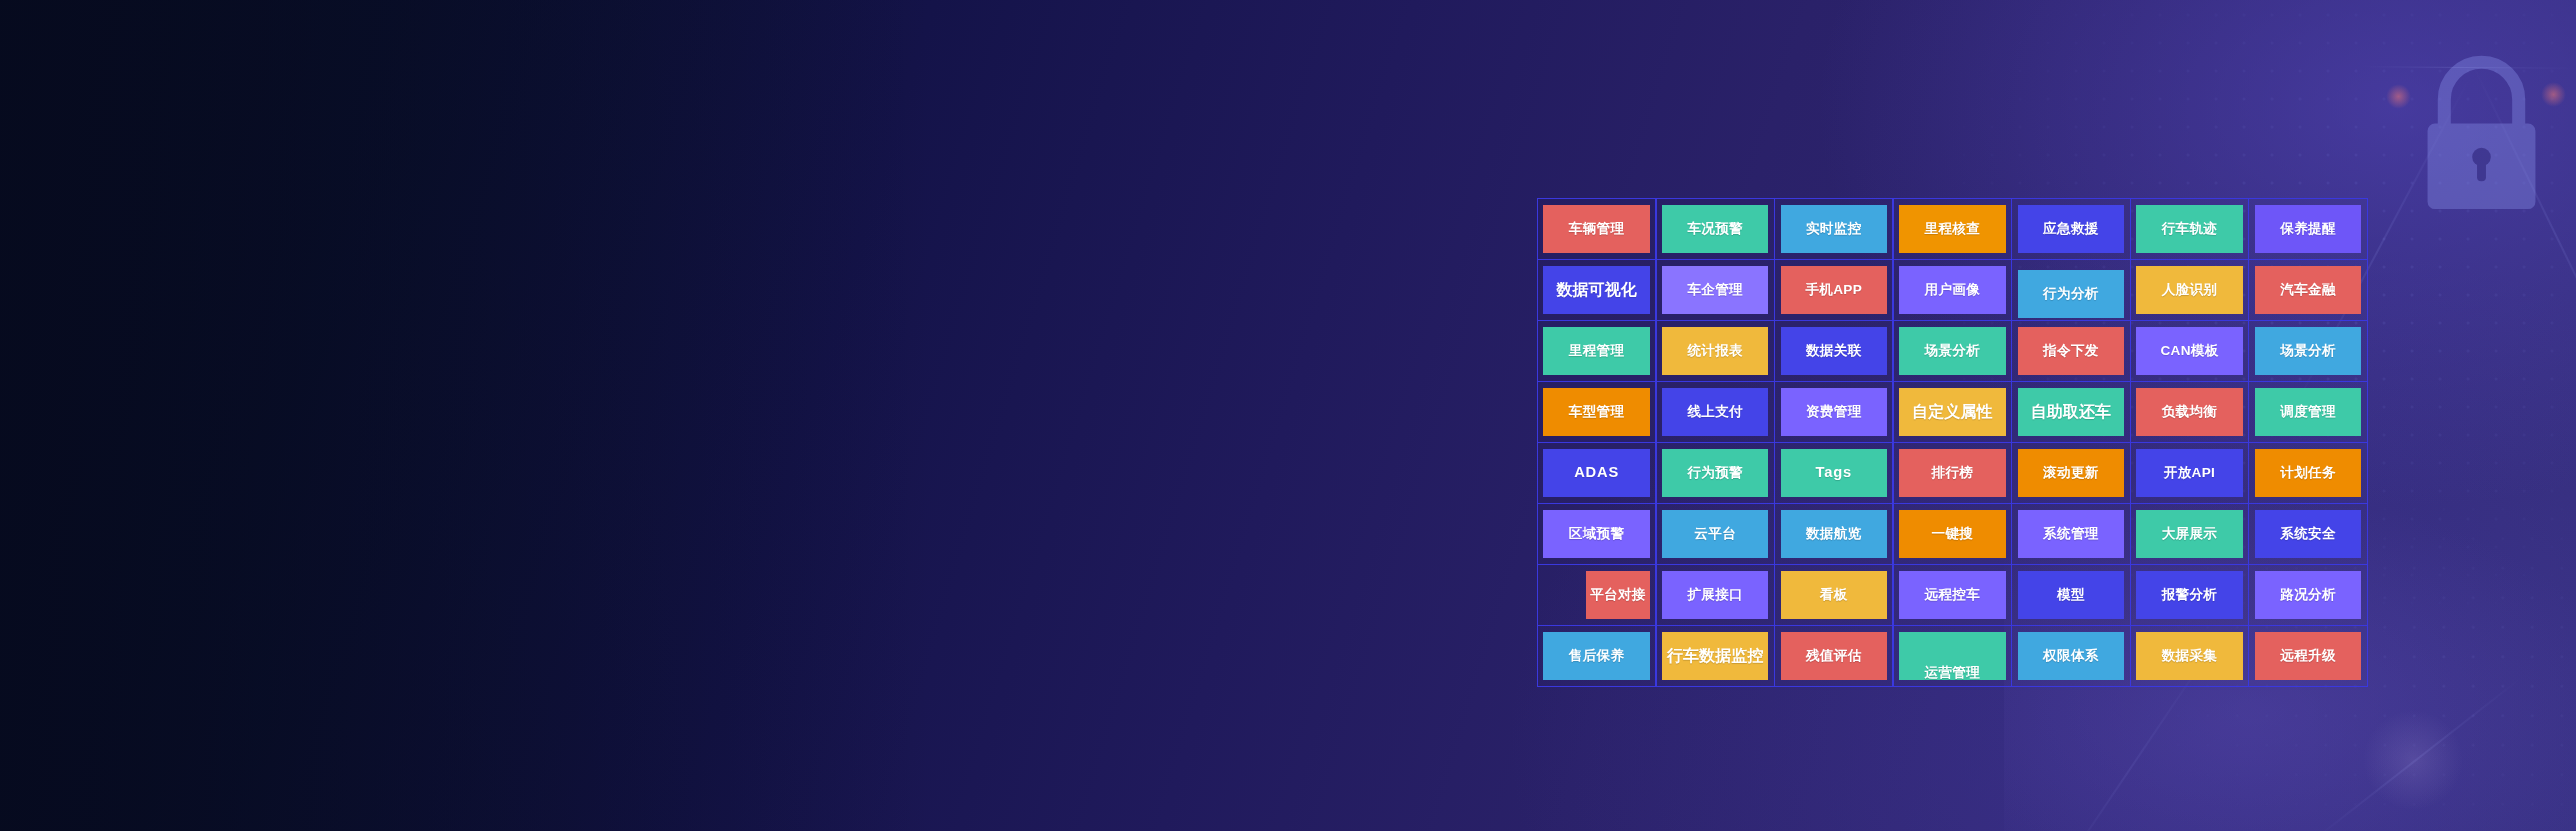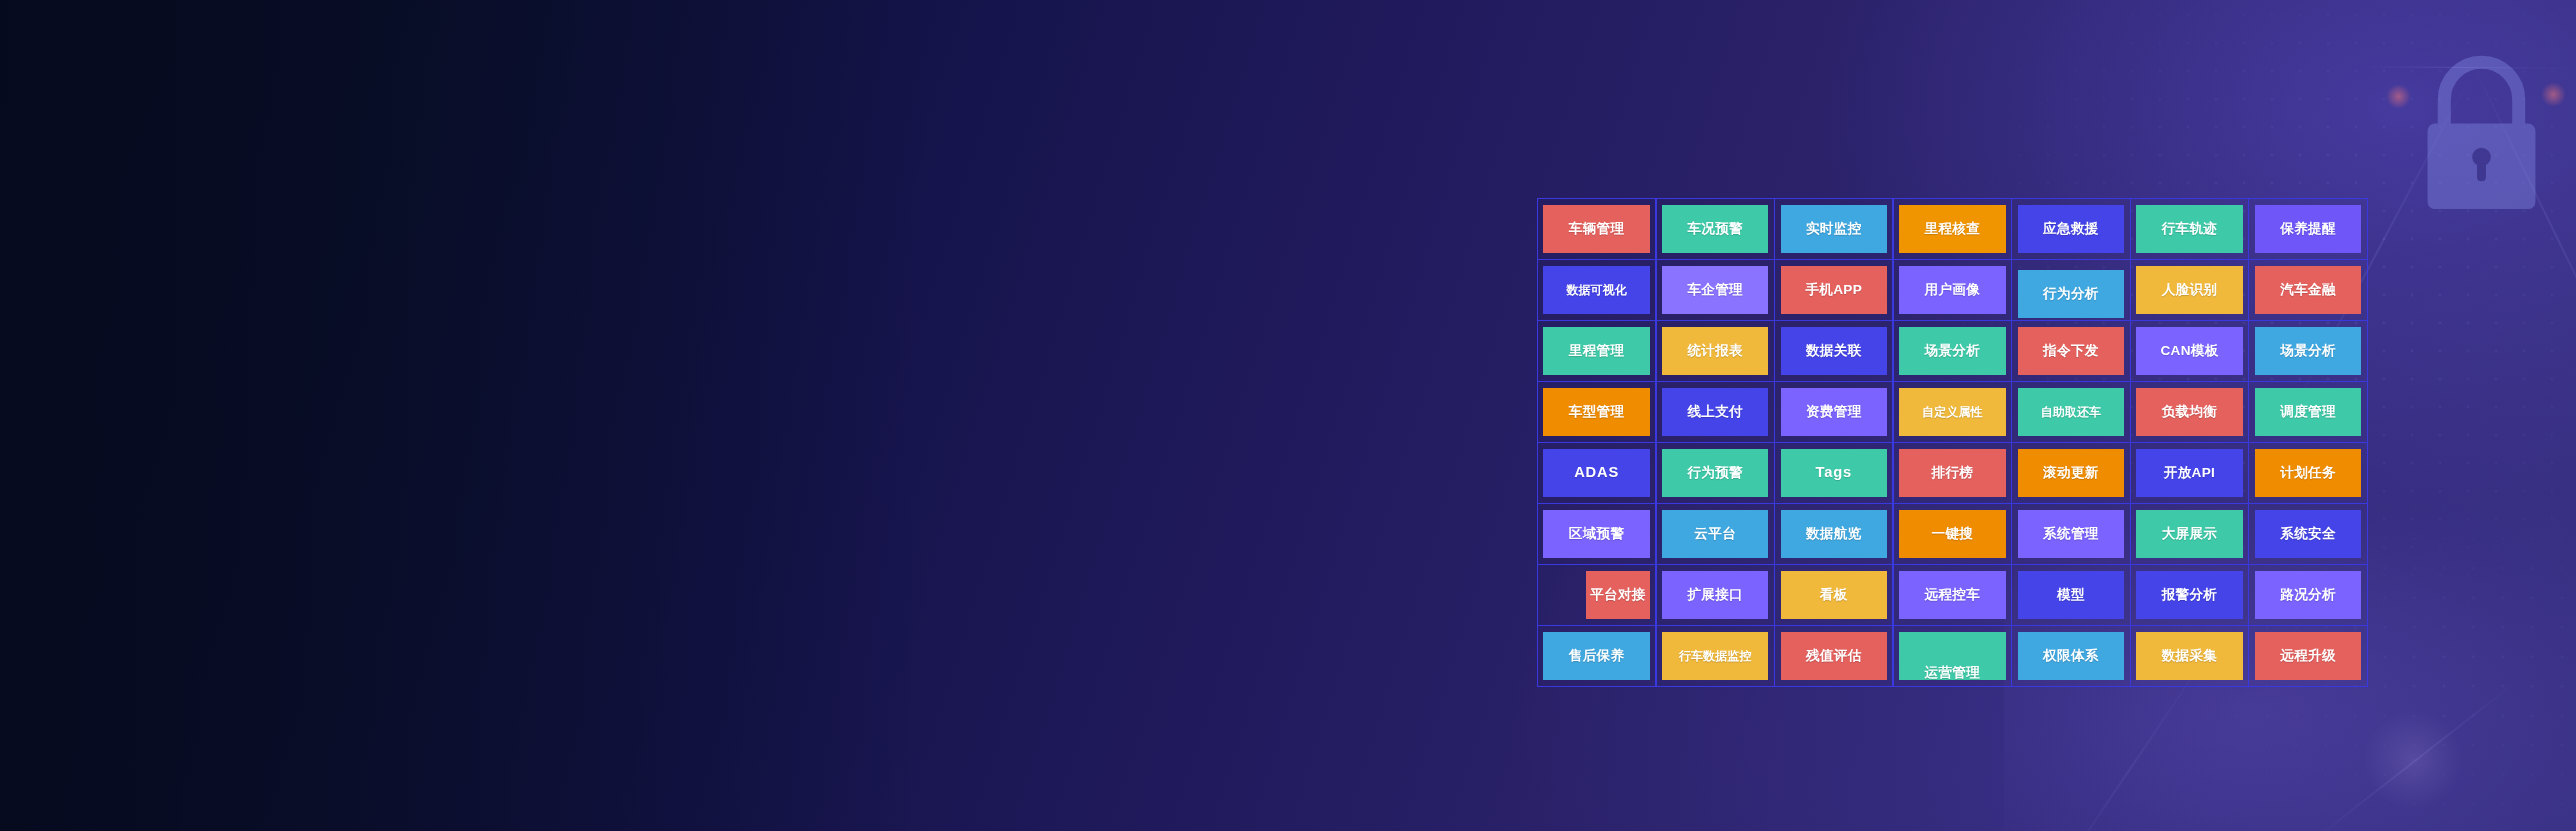--- a/index.html
+++ b/index.html
@@ -125,21 +125,21 @@
   }
   .tile-label {
     color: #ffffff;
     font-size: 13.6px;
     font-weight: 700;
     letter-spacing: 0.3px;
     line-height: 1;
     white-space: nowrap;
     text-shadow: 0 0.9px 0.9px rgba(0,0,0,0.16);
   }
-  .tile-label.tiny   { font-size: 12px; letter-spacing: 0.1px; }
+  .tile-label.tiny   { font-size: 16px; letter-spacing: 0.1px; }
   .tile-label.latin  { font-size: 14.7px; letter-spacing: 0.8px; font-weight: 600; }
 </style>
 </head>
 <body>
 
 <div id="screen">
 
   <div class="bg-layer" id="left-fade"></div>
   <div class="bg-layer" id="bottom-haze"></div>
   <div class="bg-layer" id="dot-grid"></div>

